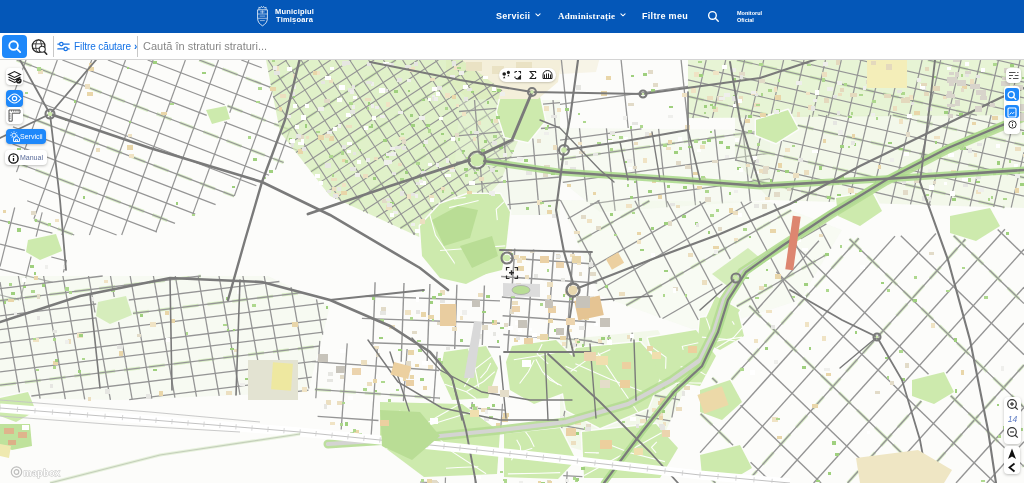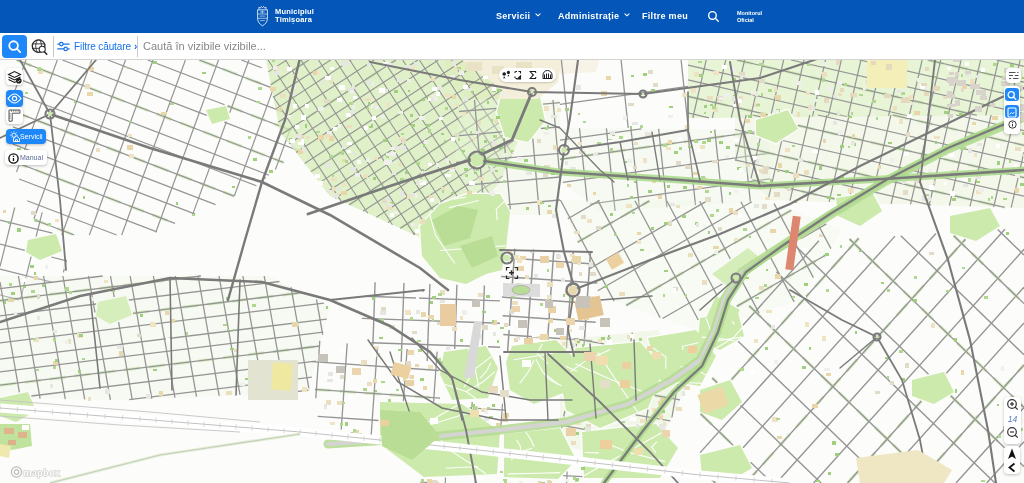--- a/index.html
+++ b/index.html
@@ -1,19 +1,19 @@
 <!DOCTYPE html>
 <html><head><meta charset="utf-8"><title>GIS</title>
 <style>
 html,body{margin:0;padding:0;width:1024px;height:483px;overflow:hidden;
  font-family:"Liberation Sans",sans-serif;background:#fcfcfa;}
 *{box-sizing:border-box;}
 #navbar{position:absolute;left:0;top:0;width:1024px;height:33px;background:#0457b8;z-index:30;}
 #logo{position:absolute;left:256px;top:4px;display:flex;align-items:center;}
-#logotxt{color:#fff;font-size:7.5px;font-weight:bold;line-height:8.5px;margin-left:6px;letter-spacing:.2px;}
+#logotxt{color:#fff;font-size:7.5px;font-weight:bold;line-height:8.5px;margin-left:6px;letter-spacing:.2px;text-align:center;}
 .navitem{position:absolute;top:0;height:33px;line-height:33px;color:#fff;font-size:9px;font-weight:bold;letter-spacing:.3px;}
 .chev{display:inline-block;margin-left:5px;width:6px;height:6px;position:relative;top:-1px;}
 #monitorul{position:absolute;left:737px;top:10px;color:#fff;font-size:5.5px;font-weight:bold;line-height:7px;}
 #searchrow{position:absolute;left:0;top:33px;width:1024px;height:27px;background:#fff;border-bottom:1px solid #d4d4d4;z-index:29;}
 #bluesearch{position:absolute;left:2px;top:2px;width:25px;height:23px;background:#1e88fa;border-radius:4px;}
 #sep1{position:absolute;left:53px;top:3px;width:1px;height:21px;background:#c8c8c8;}
 #sep2{position:absolute;left:137px;top:3px;width:1px;height:21px;background:#c8c8c8;}
 #filtre{position:absolute;left:57px;top:0;height:27px;line-height:27px;color:#1673e6;font-size:10px;font-weight:500;letter-spacing:-.1px;}
 #placeholder{position:absolute;left:143px;top:0;height:27px;line-height:26px;color:#878787;font-size:11px;}
 .mbtn{position:absolute;background:#fff;border-radius:4px;box-shadow:0 1px 3px rgba(0,0,0,.25);z-index:20;}
@@ -1611,21 +1611,21 @@
 <path d="M1.6 10 h9.8 M1.6 14.3 h9.8" stroke-width="0.6"></path>
 <path d="M4 7.9 h4.6 M6.3 6.3 v3.3" stroke-width="0.6"></path>
 <path d="M3.6 12.1 h5.6 M4 16.6 h4.8" stroke-width="0.55"></path>
 </g>
       </svg>
       <div id="logotxt">Municipiul<br>Timișoara</div>
     </div>
 <div class="navitem" style="left:496px;">Servicii<svg class="chev" viewBox="0 0 10 10">
         <path d="M1.5 3 L5 6.5 L8.5 3" stroke="#fff" stroke-width="1.7" fill="none" stroke-linecap="round"></path>
       </svg></div>
-<div class="navitem" style="left:558px;">Administrație<svg class="chev" viewBox="0 0 10 10">
+<div class="navitem" style="left:558px;font-family:Liberation Serif, serif;">Administrație<svg class="chev" viewBox="0 0 10 10">
         <path d="M1.5 3 L5 6.5 L8.5 3" stroke="#fff" stroke-width="1.7" fill="none" stroke-linecap="round"></path>
       </svg></div>
 <div class="navitem" style="left:642px;">Filtre meu</div>
 <svg style="position:absolute;left:707px;top:10px;" width="13" height="13" viewBox="0 0 15 15">
       <circle cx="6.3" cy="6.3" r="4.4" fill="none" stroke="#fff" stroke-width="1.6"></circle>
       <line x1="9.6" y1="9.6" x2="13" y2="13" stroke="#fff" stroke-width="1.6" stroke-linecap="round"></line>
     </svg>
 <div id="monitorul">Monitorul<br>Oficial</div>
 </div>
 <div id="searchrow">
@@ -1647,21 +1647,21 @@
 <div id="sep1"></div>
     <div id="sep2"></div>
 <div id="filtre"><svg style="vertical-align:-3px;margin-right:4px" width="13" height="13" viewBox="0 0 15 14">
 <g stroke="#1673e6" stroke-width="1.5" stroke-linecap="round">
 <line x1="1" y1="4.2" x2="14" y2="4.2"></line>
           <line x1="1" y1="9.8" x2="14" y2="9.8"></line>
 </g>
         <circle cx="5" cy="4.2" r="2" fill="#fff" stroke="#1673e6" stroke-width="1.4"></circle>
 <circle cx="10" cy="9.8" r="2" fill="#fff" stroke="#1673e6" stroke-width="1.4"></circle>
       </svg>Filtre căutare<span style="font-weight:bold;margin-left:3px">›</span></div>
-<div id="placeholder">Caută în vizibile vizibile...</div>
+<div id="placeholder">Caută în straturi straturi...</div>
 </div>
 <div class="mbtn" style="left:6px;top:68px;width:17px;height:17px;">
 <svg width="17" height="17" viewBox="0 0 17 17">
       <g fill="none" stroke="#1b1b1b" stroke-width="1.1">
 <path d="M2.5 6.5 L8.5 3.5 L14.5 6.5 L8.5 9.5 z"></path>
 <path d="M2.5 9 L8.5 12 L14.5 9"></path>
 <path d="M2.5 11.5 L8.5 14.5 L11 13.2"></path>
 </g>
       <circle cx="12.8" cy="12.8" r="2.8" fill="#1b1b1b"></circle>
       <path d="M11.5 12.8 l1 1 l1.7-1.8" stroke="#fff" stroke-width="0.8" fill="none"></path>

